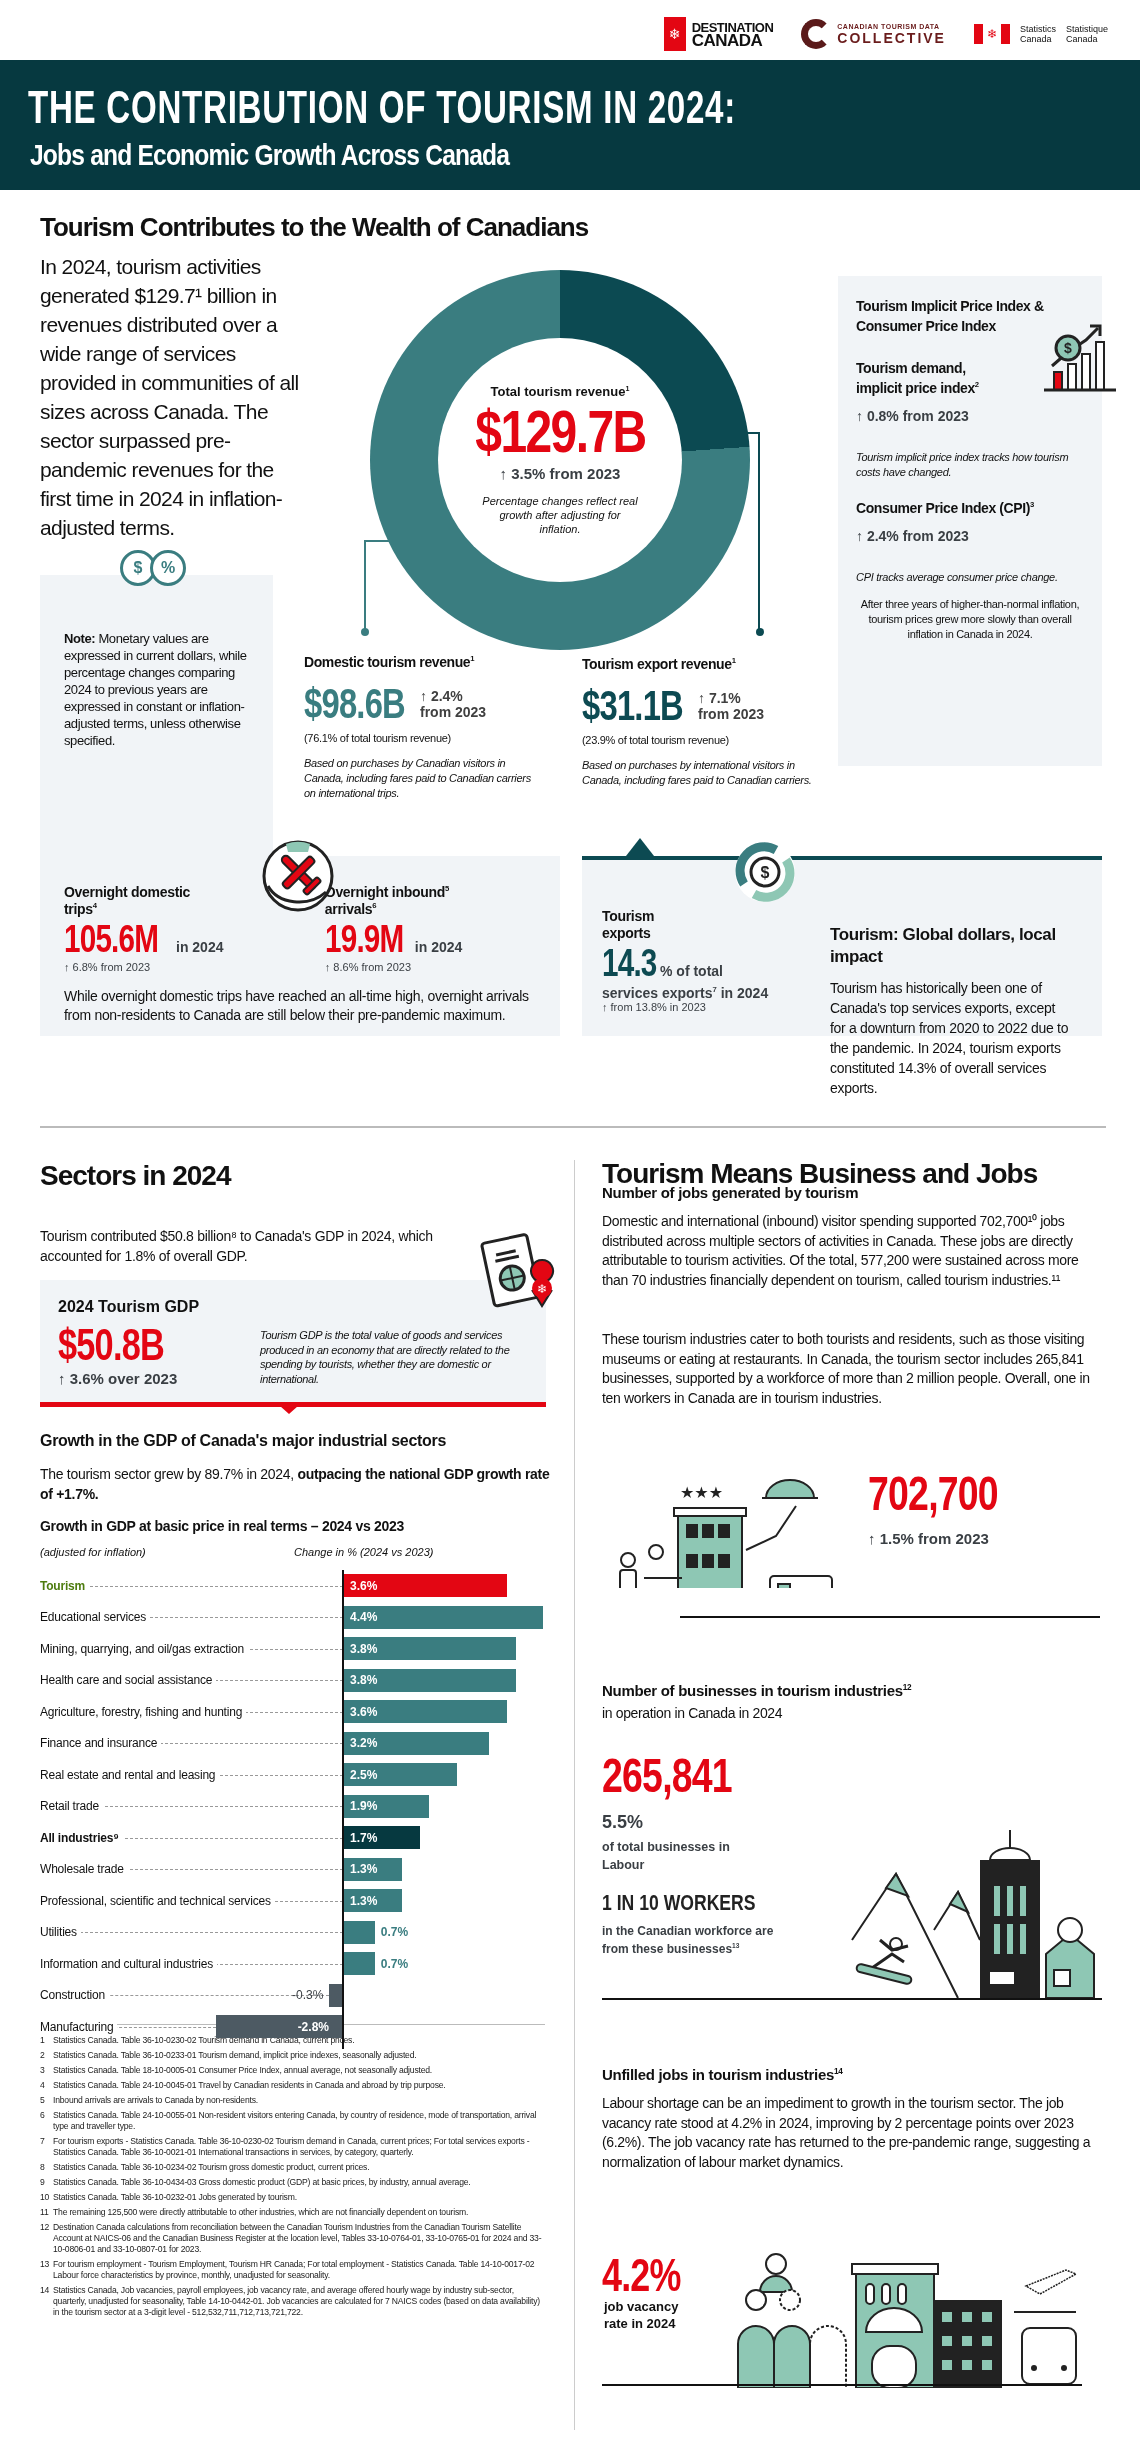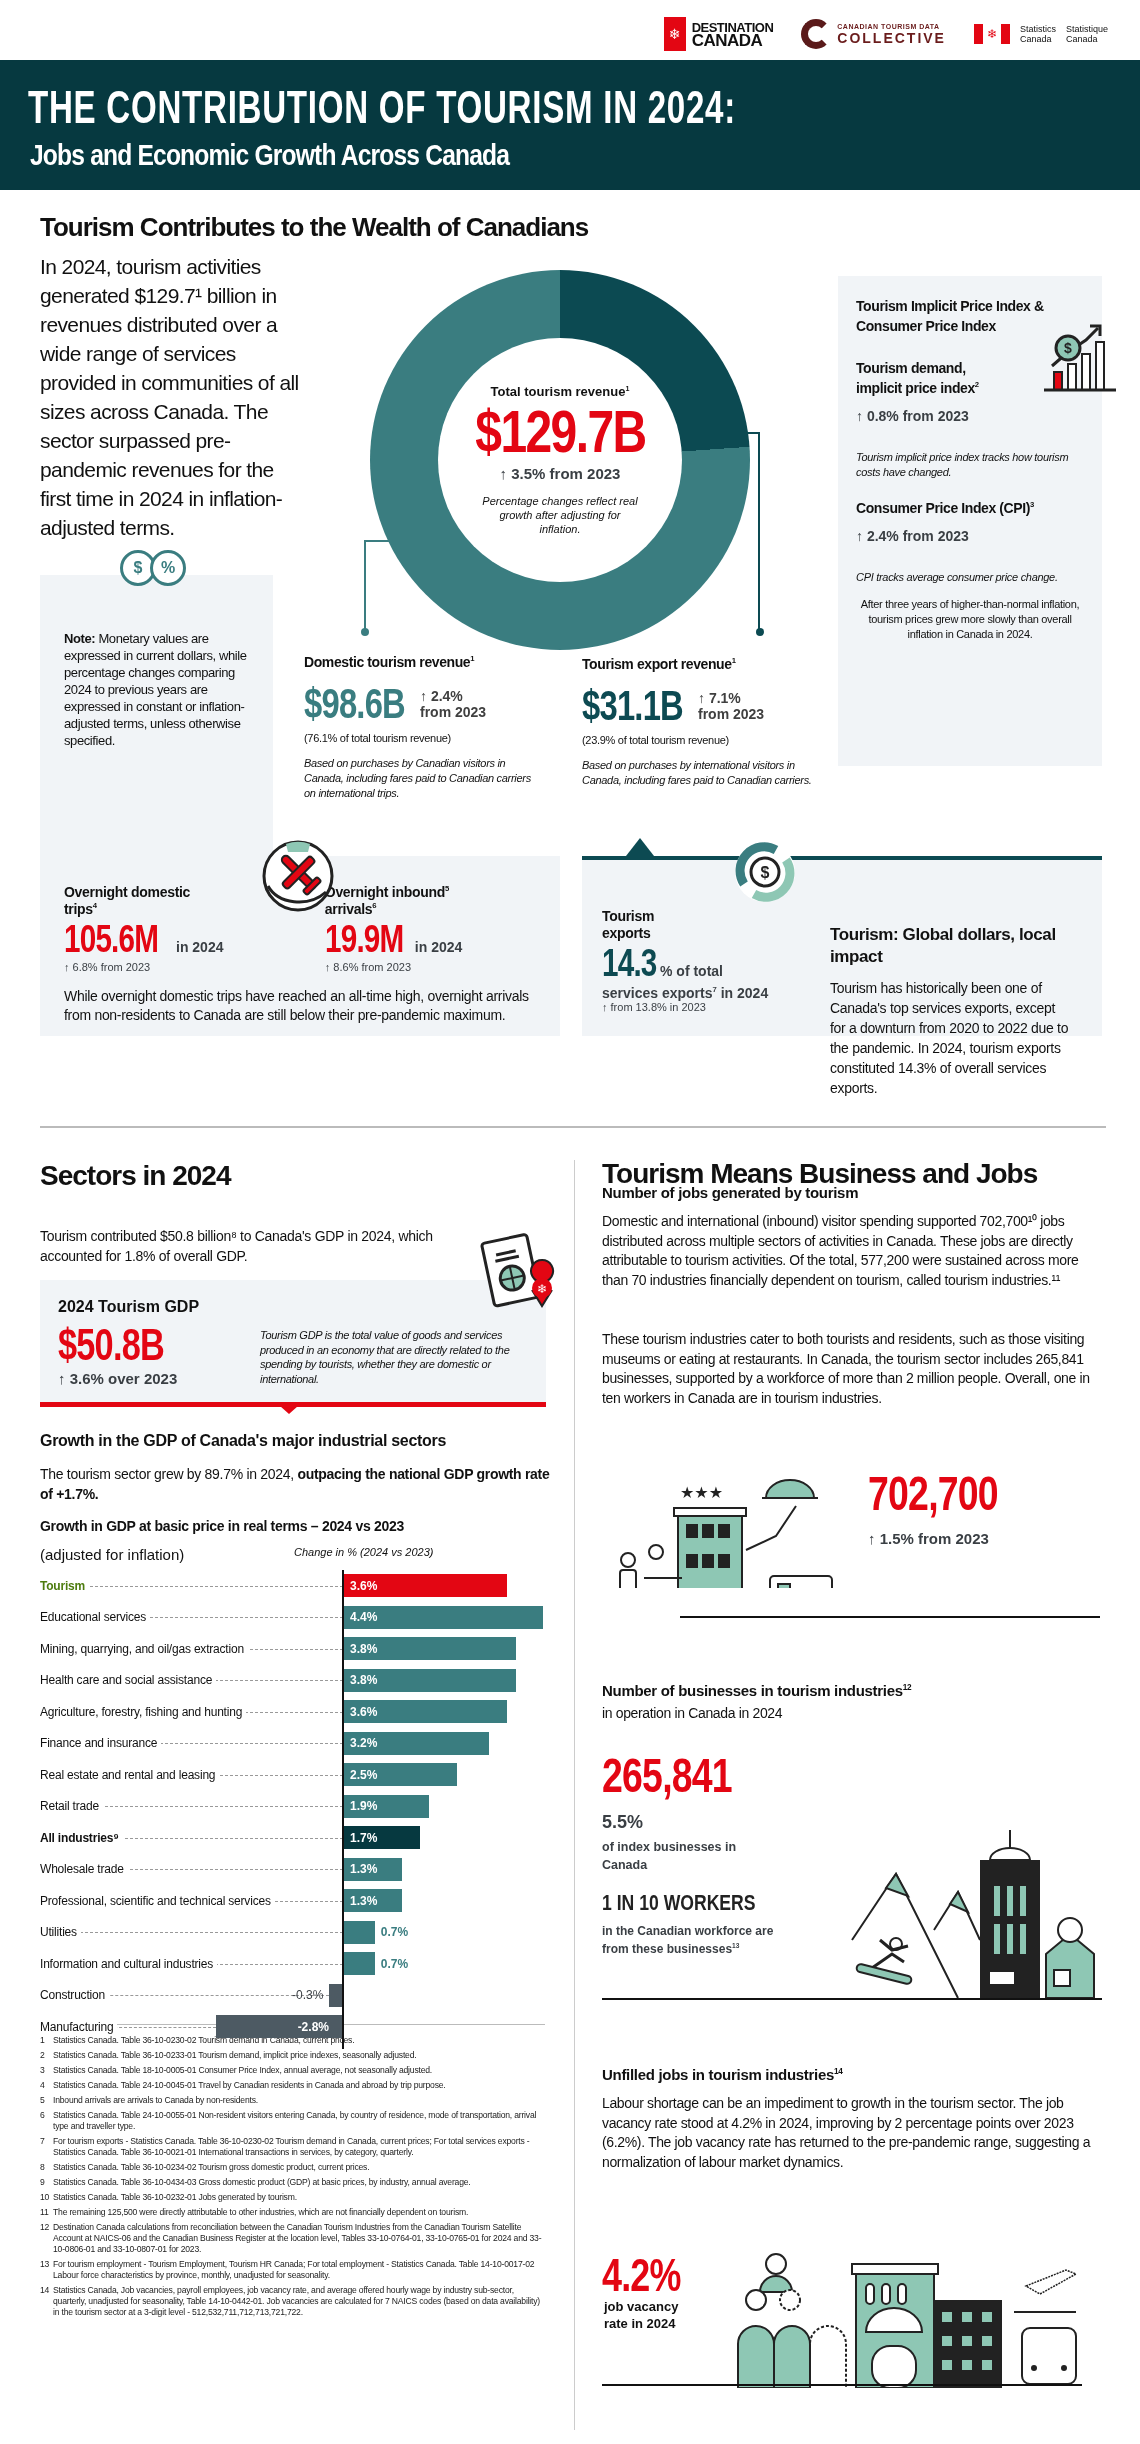--- a/index.html
+++ b/index.html
@@ -286,21 +286,21 @@
   <path d="M70 54 a11 11 0 1 1 0.1 0 M60 62 l10 16 l10 -16" fill="#e30613" stroke="#222" stroke-width="2"></path>
   <circle cx="70" cy="60" r="10" fill="#e30613"></circle>
   <text x="70" y="65" text-anchor="middle" font-size="12" fill="#fff">❄</text>
 </svg>
 
 <div class="abs" style="top:1432px;left:40px;font-weight:700;font-size:16px;letter-spacing:-0.3px">Growth in the GDP of Canada's major industrial sectors</div>
 <div class="abs gdp-intro" style="top:1464px;left:40px;width:510px">
   <span>The tourism sector grew by 89.7% in 2024, </span><span style="font-weight:700">outpacing the national GDP growth rate of +1.7%.</span>
 </div>
 <div class="abs" style="top:1518px;left:40px;font-weight:700;font-size:14px;letter-spacing:-0.3px">Growth in GDP at basic price in real terms – 2024 vs 2023</div>
-<div class="abs" style="top:1546px;left:40px;font-size:15px;">(adjusted for inflation)</div>
+<div class="abs" style="top:1546px;left:40px;font-size:11px;font-style:italic">(adjusted for inflation)</div>
 <div class="abs" style="top:1546px;left:294px;font-size:11px;font-style:italic">Change in % (2024 vs 2023)</div>
 
 <div class="abs bars" id="bars">
   <div class="axis" style="height: 478.5px;"></div>
 <div class="bar-row">
       <div class="bar-dash" style="right: 207px;"></div>
       <span class="bar-lbl" style="color: #4d7c0f; font-weight: 700;">Tourism</span>
       <div class="bar" style="width: 163.8px; left: 303px; background: rgb(227, 6, 19);">
         <span>3.6%</span>
       </div>
@@ -497,21 +497,21 @@
   <line x1="46" y1="120" x2="84" y2="120" stroke="#222" stroke-width="2"></line>
 </svg>
 <div class="abs ground" style="top:1616px;left:680px;width:420px"></div>
 <div class="abs big-red" style="top:1466px;left:868px;font-size:48px">702,700</div>
 <div class="abs" style="top:1530px;left:868px;font-weight:700;font-size:15px;color:#3a3f44">↑ 1.5% from 2023</div>
 
 <div class="abs rc-h3" style="top:1682px;left:602px"><span>Number of businesses in tourism industries</span><sup>12</sup></div>
 <div class="abs rc-p" style="top:1704px;left:602px">in operation in Canada in 2024</div>
 <div class="abs big-red" style="top:1748px;left:602px;font-size:48px">265,841</div>
 <div class="abs" style="top:1812px;left:602px;font-weight:700;font-size:18px;color:#3a3f44">5.5%</div>
-<div class="abs" style="top:1838px;left:602px;width:150px;font-weight:700;font-size:12.5px;line-height:18px;color:#3a3f44">of index businesses in Canada</div>
+<div class="abs" style="top:1838px;left:602px;width:150px;font-weight:700;font-size:12.5px;line-height:18px;color:#3a3f44">of total businesses in Labour</div>
 <div class="abs" style="top:1890px;left:602px;font-weight:700;font-size:22px;color:#222;transform:scaleX(0.8);transform-origin:left top;white-space:nowrap">1 IN 10 WORKERS</div>
 <div class="abs" style="top:1922px;left:602px;width:200px;font-weight:700;font-size:12px;line-height:18px;color:#3a3f44"><span>in the Canadian workforce are from these businesses</span><sup>13</sup></div>
 
 <svg class="abs" style="top:1820px;left:850px" width="250" height="180" viewBox="0 0 250 180">
   <polyline points="2,120 46,54 108,178" fill="none" stroke="#222" stroke-width="2"></polyline>
   <path d="M36 68 L46 54 L58 76z" fill="#8ec7b4" stroke="#222" stroke-width="2"></path>
   <polyline points="84,110 108,72 130,120" fill="none" stroke="#222" stroke-width="2"></polyline>
   <path d="M100 84 L108 72 L118 92z" fill="#8ec7b4" stroke="#222" stroke-width="2"></path>
   <rect x="130" y="40" width="60" height="138" fill="#222"></rect>
   <path d="M140 40 a20 12 0 0 1 40 0z" fill="#fff" stroke="#222" stroke-width="2"></path>

